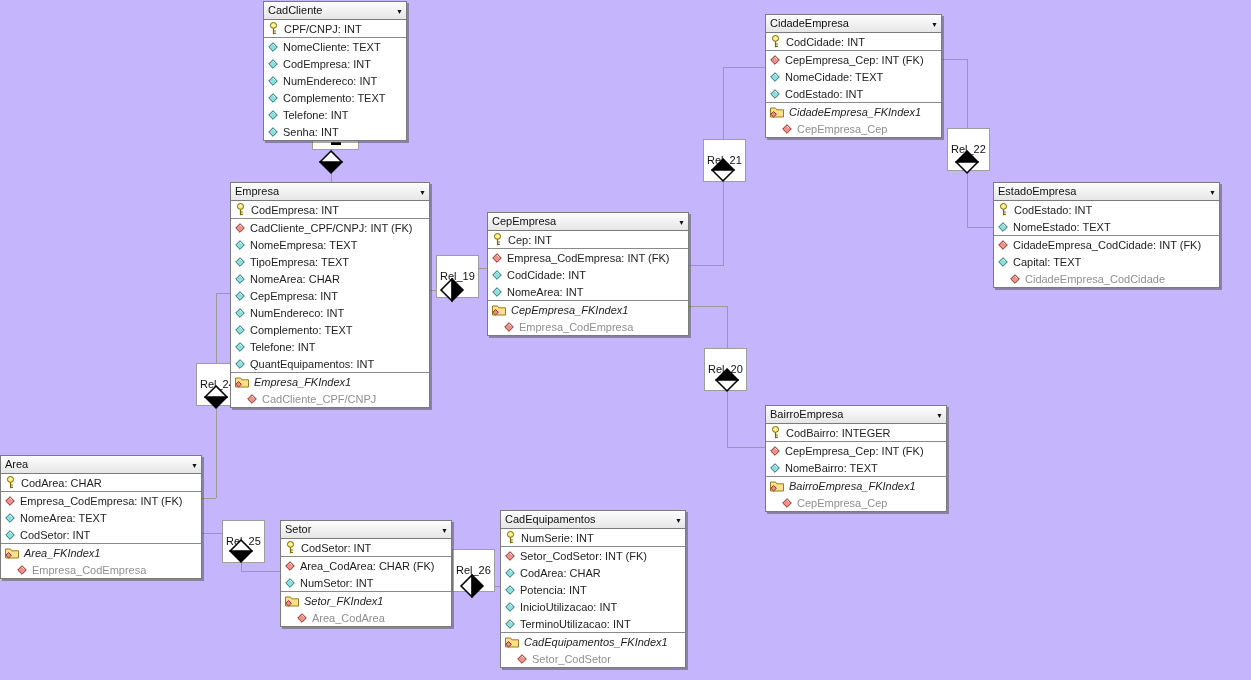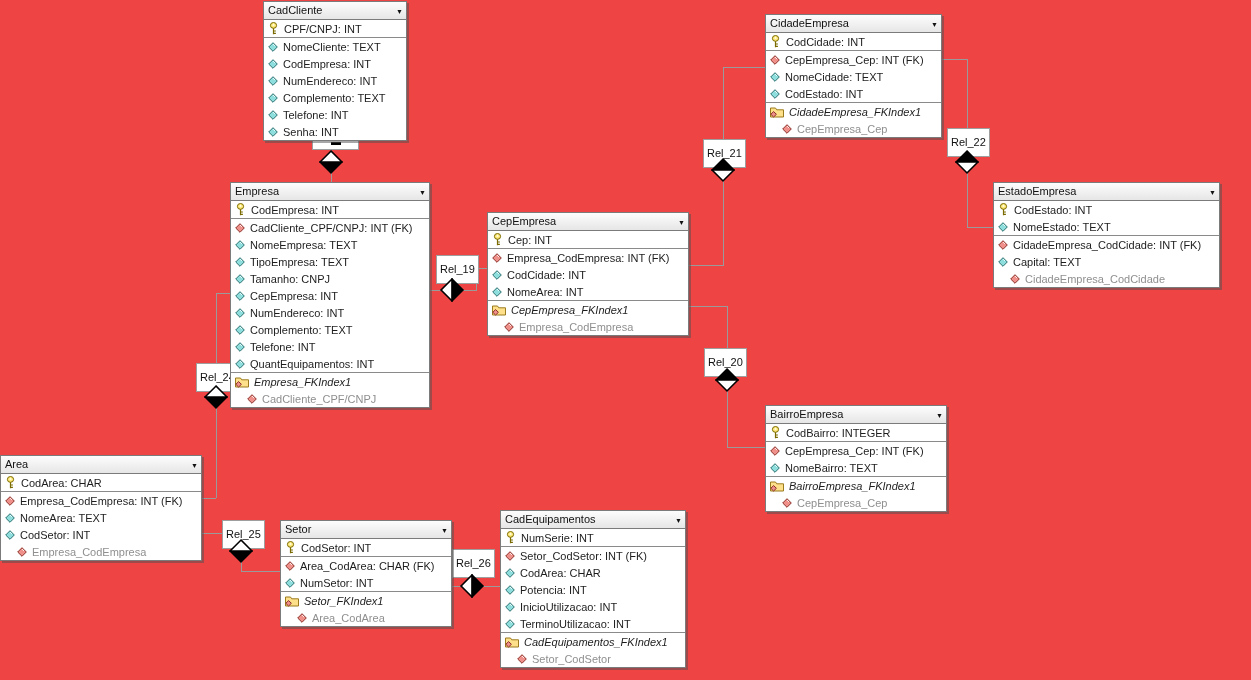--- a/index.html
+++ b/index.html
@@ -12,31 +12,31 @@
          color:#111;white-space:nowrap;overflow:hidden;}
   .thead .dd{position:absolute;right:3px;top:1px;font-size:7px;color:#111;}
   .trow{height:17px;display:flex;align-items:center;padding-left:4px;
         white-space:nowrap;overflow:hidden;color:#1d1d1d;}
   .trow .ric{flex:0 0 auto;margin-right:5px;display:inline-flex;align-items:center;}
   .trow.sep{border-top:1px solid #8a8a8a;align-items:center;}
   .trow.muted{color:#8f8f8f;}
   .trow.ital{font-style:italic;}
   .trow.indent{padding-left:16px;}
   .rline{position:absolute;background:#9a9a9a;z-index:1;}
-  .rlabel{position:absolute;height:17px;line-height:17px;padding:5px 3px;background:#fff;
+  .rlabel{position:absolute;height:17px;line-height:17px;padding:12px 3px;background:#fff;
           border:1px solid #9e9e9e;font-size:11px;color:#111;z-index:2;
           white-space:nowrap;overflow:hidden;}
   .rlabel.dashbox{display:flex;align-items:center;justify-content:center;padding:0;}
   .rlabel .dashglyph{width:10px;height:3px;background:#000;}
   .rdiamond{position:absolute;width:24px;height:24px;z-index:3;}
 </style>
 </head>
 <body>
 
-<div id="canvas" style="background: #ef4444;">
+<div id="canvas" style="background: #c4b5fd;">
     <div class="etable" style="left: 263px; top: 1px; width: 142px;">
       <div class="thead"><span>CadCliente</span><span class="dd">▼</span></div>
       <div class="trow">
         <span class="ric">
           <svg width="11" height="13" viewBox="0 0 11 13">
             <ellipse cx="5.5" cy="3.4" rx="3.1" ry="2.9" fill="#ffe97a" stroke="#7a6a00"></ellipse>
             <ellipse cx="5.5" cy="3" rx="1.1" ry="1" fill="#fffce0" stroke="none"></ellipse>
             <path d="M5.5 6.2 V12.3 M5.5 9 h2.4 M5.5 11.3 h2.4" fill="none" stroke="#7a6a00" stroke-width="1.2"></path>
           </svg>
         </span>
@@ -136,21 +136,21 @@
         </span>
         <span>TipoEmpresa: TEXT</span>
       </div>
       <div class="trow">
         <span class="ric">
           <svg width="10" height="10" viewBox="0 0 10 10">
             <path d="M5 .7 L9.3 5 L5 9.3 L.7 5 Z" fill="#8fdede" stroke="#2a7070"></path>
             <path d="M5 2 L7 4" stroke="#ffffff" stroke-width="1" opacity=".8"></path>
           </svg>
         </span>
-        <span>Tamanho: CNPJ</span>
+        <span>NomeArea: CHAR</span>
       </div>
       <div class="trow">
         <span class="ric">
           <svg width="10" height="10" viewBox="0 0 10 10">
             <path d="M5 .7 L9.3 5 L5 9.3 L.7 5 Z" fill="#8fdede" stroke="#2a7070"></path>
             <path d="M5 2 L7 4" stroke="#ffffff" stroke-width="1" opacity=".8"></path>
           </svg>
         </span>
         <span>CepEmpresa: INT</span>
       </div>
@@ -454,20 +454,29 @@
         <span>NomeArea: TEXT</span>
       </div>
       <div class="trow">
         <span class="ric">
           <svg width="10" height="10" viewBox="0 0 10 10">
             <path d="M5 .7 L9.3 5 L5 9.3 L.7 5 Z" fill="#8fdede" stroke="#2a7070"></path>
             <path d="M5 2 L7 4" stroke="#ffffff" stroke-width="1" opacity=".8"></path>
           </svg>
         </span>
         <span>CodSetor: INT</span>
+      </div>
+      <div class="trow sep ital">
+        <span class="ric">
+          <svg width="14" height="12" viewBox="0 0 14 12">
+            <path d="M.5 2 h5 l1.2 1.8 h6.8 V11 H.5 Z" fill="#ffe08a" stroke="#9a7b1d"></path>
+            <path d="M3.6 5.6 L6.4 8.3 L3.6 11 L.8 8.3 Z" fill="#f0908a" stroke="#8a2f28"></path>
+          </svg>
+        </span>
+        <span>Area_FKIndex1</span>
       </div>
       <div class="trow muted indent">
         <span class="ric">
           <svg width="10" height="10" viewBox="0 0 10 10">
             <path d="M5 .7 L9.3 5 L5 9.3 L.7 5 Z" fill="#f0908a" stroke="#8a2f28"></path>
             <path d="M5 2 L7 4" stroke="#ffffff" stroke-width="1" opacity=".8"></path>
           </svg>
         </span>
         <span>Empresa_CodEmpresa</span>
       </div>

